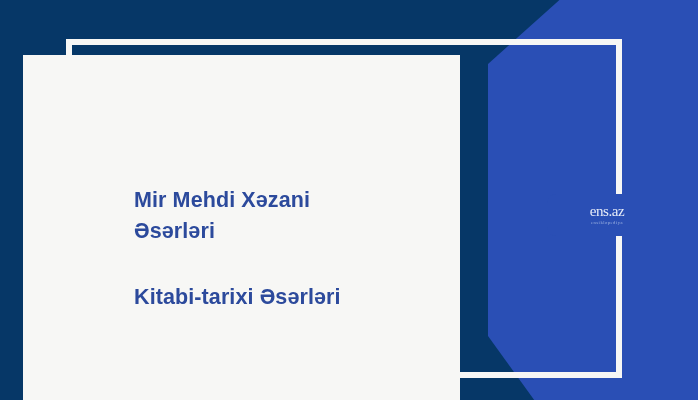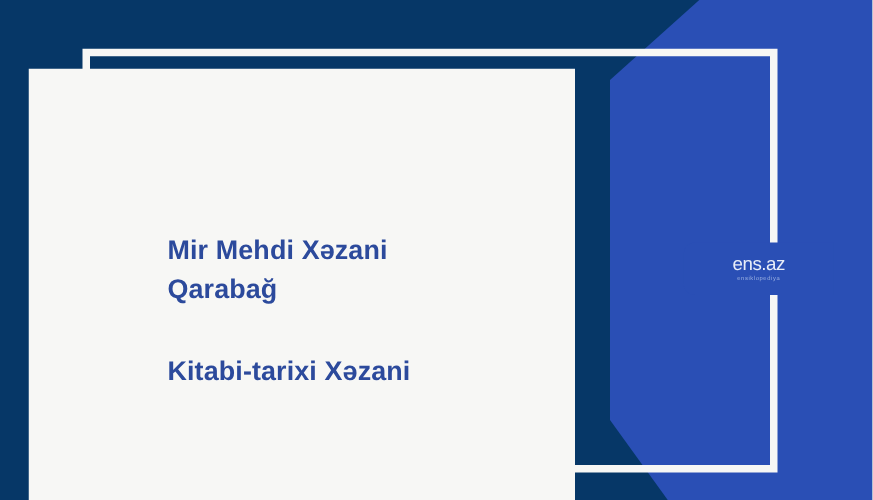--- a/index.html
+++ b/index.html
@@ -87,20 +87,21 @@
     width: 120px;
     height: 42px;
     background: #2a4fb5;
     border-top-left-radius: 9px;
     border-bottom-left-radius: 9px;
     display: flex;
     flex-direction: column;
     align-items: center;
     justify-content: center;
     overflow: hidden;
+    font-family: Liberation Serif, serif;
   }
   .brand-name {
     color: #e8edf8;
     font-size: 15px;
     line-height: 1;
     letter-spacing: -0.4px;
     font-weight: normal;
   }
   .brand-sub {
     color: #9fb4e2;
@@ -117,25 +118,25 @@
 
   <div class="accent-band"></div>
 
   <div class="outer-frame"></div>
 
   <div class="card">
     <div class="card-inner">
 
       <div class="title-block">
         <span class="title-line">Mir Mehdi Xəzani</span>
-        <span class="title-line">Qarabağ</span>
+        <span class="title-line">Əsərləri</span>
       </div>
 
       <div class="title-block">
-        <span class="title-line">Kitabi-tarixi Xəzani</span>
+        <span class="title-line">Kitabi-tarixi Əsərləri</span>
       </div>
 
     </div>
   </div>
 
   <div class="brand-badge">
     <span class="brand-name">ens.az</span>
     <span class="brand-sub">ensiklopediya</span>
   </div>
 

